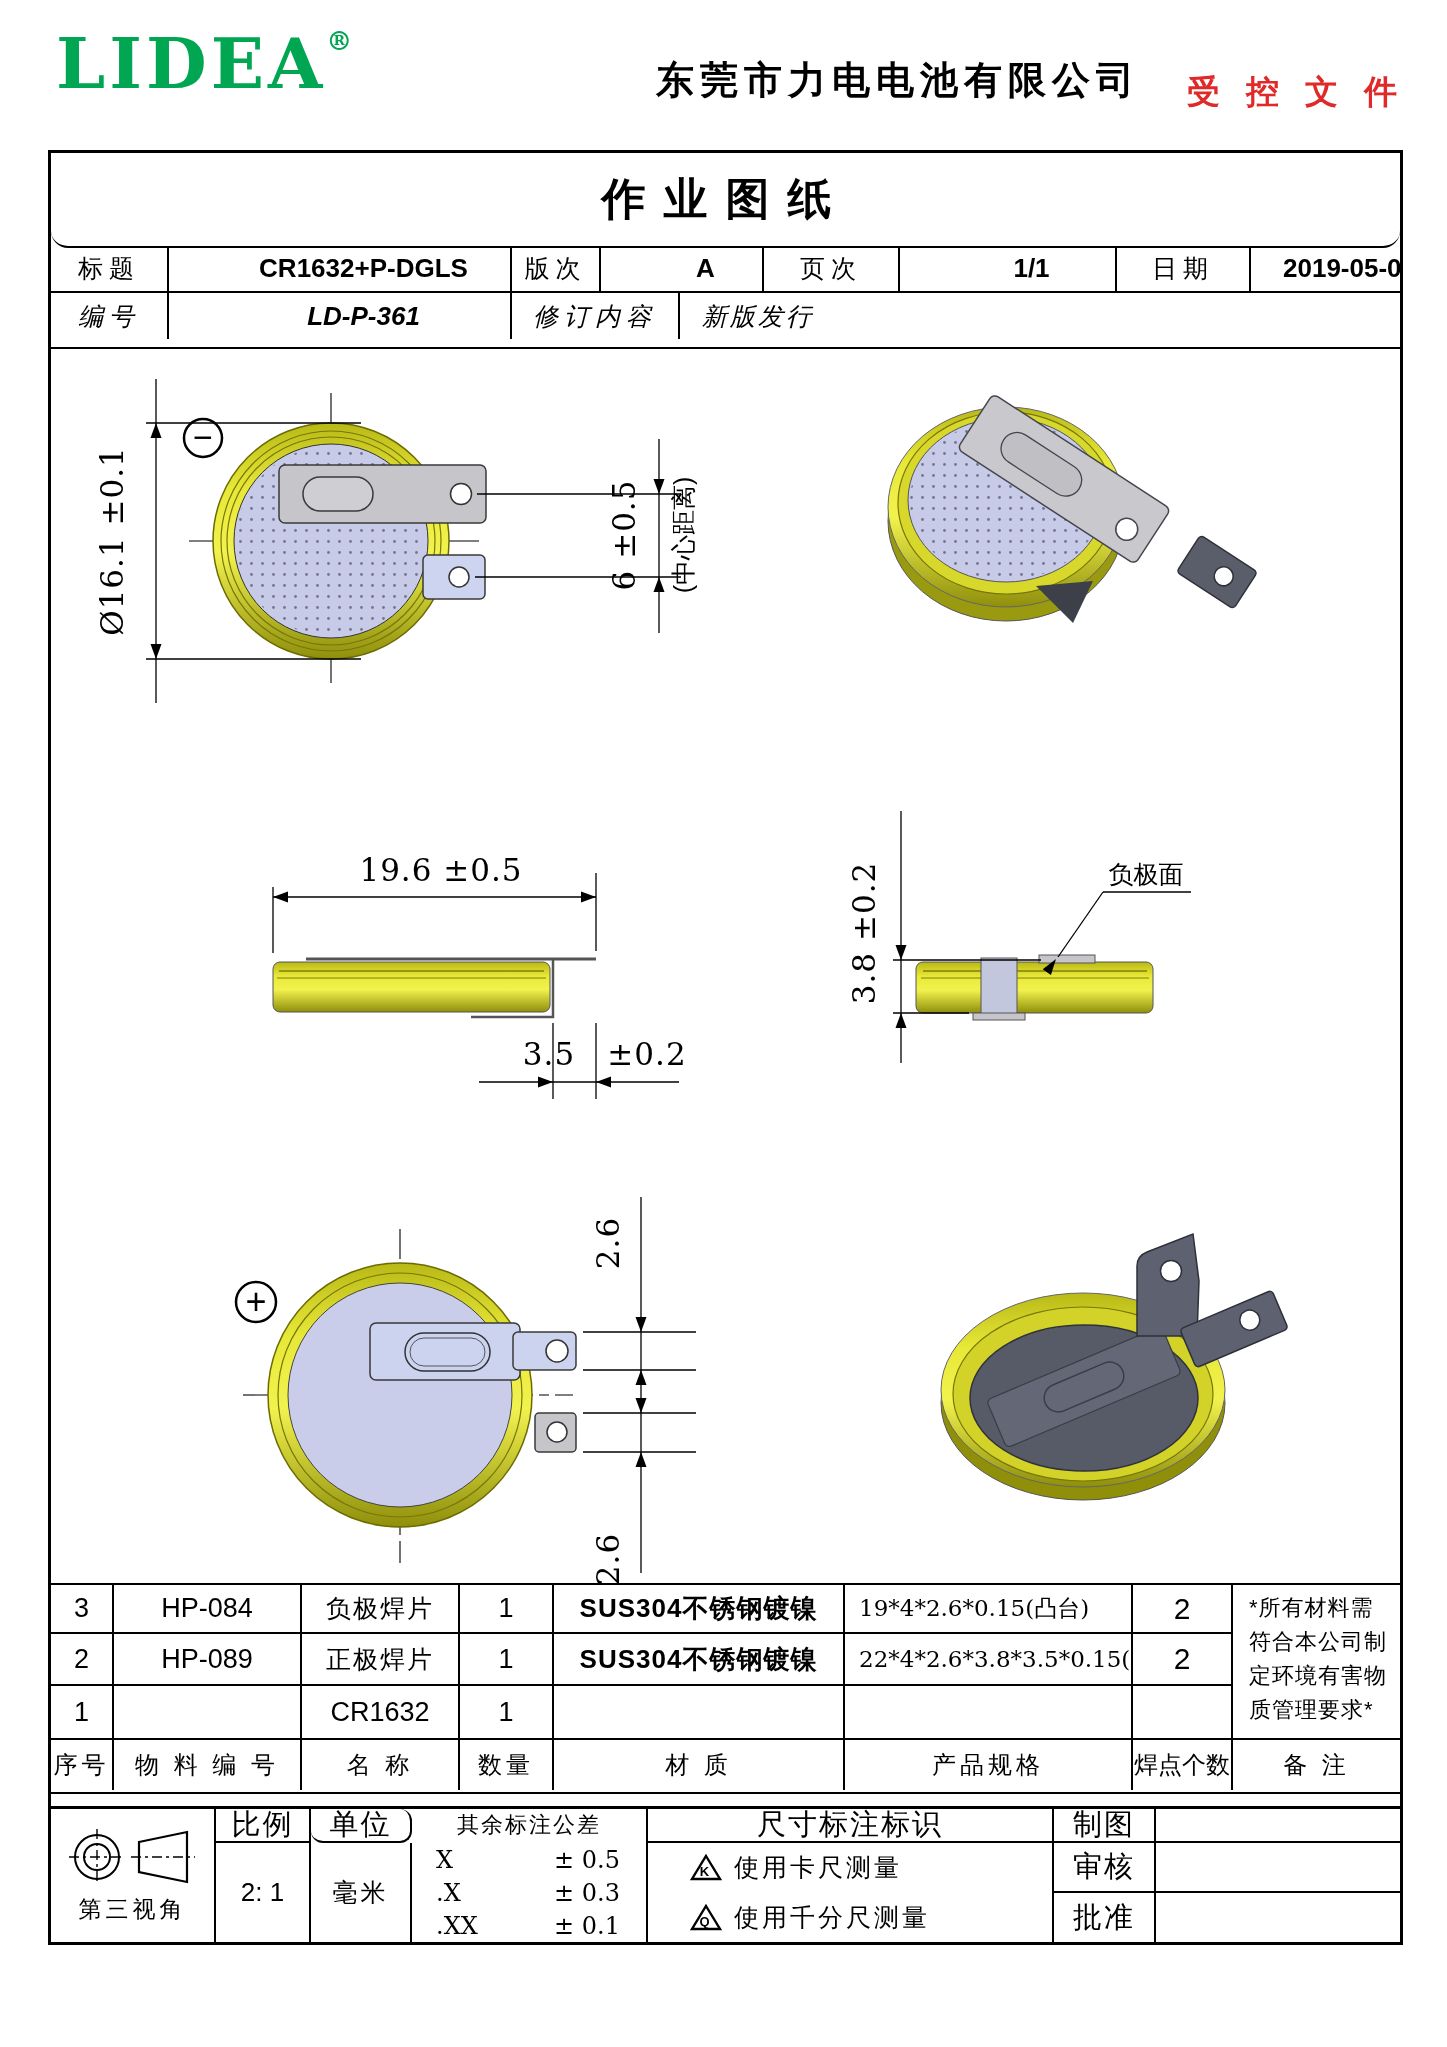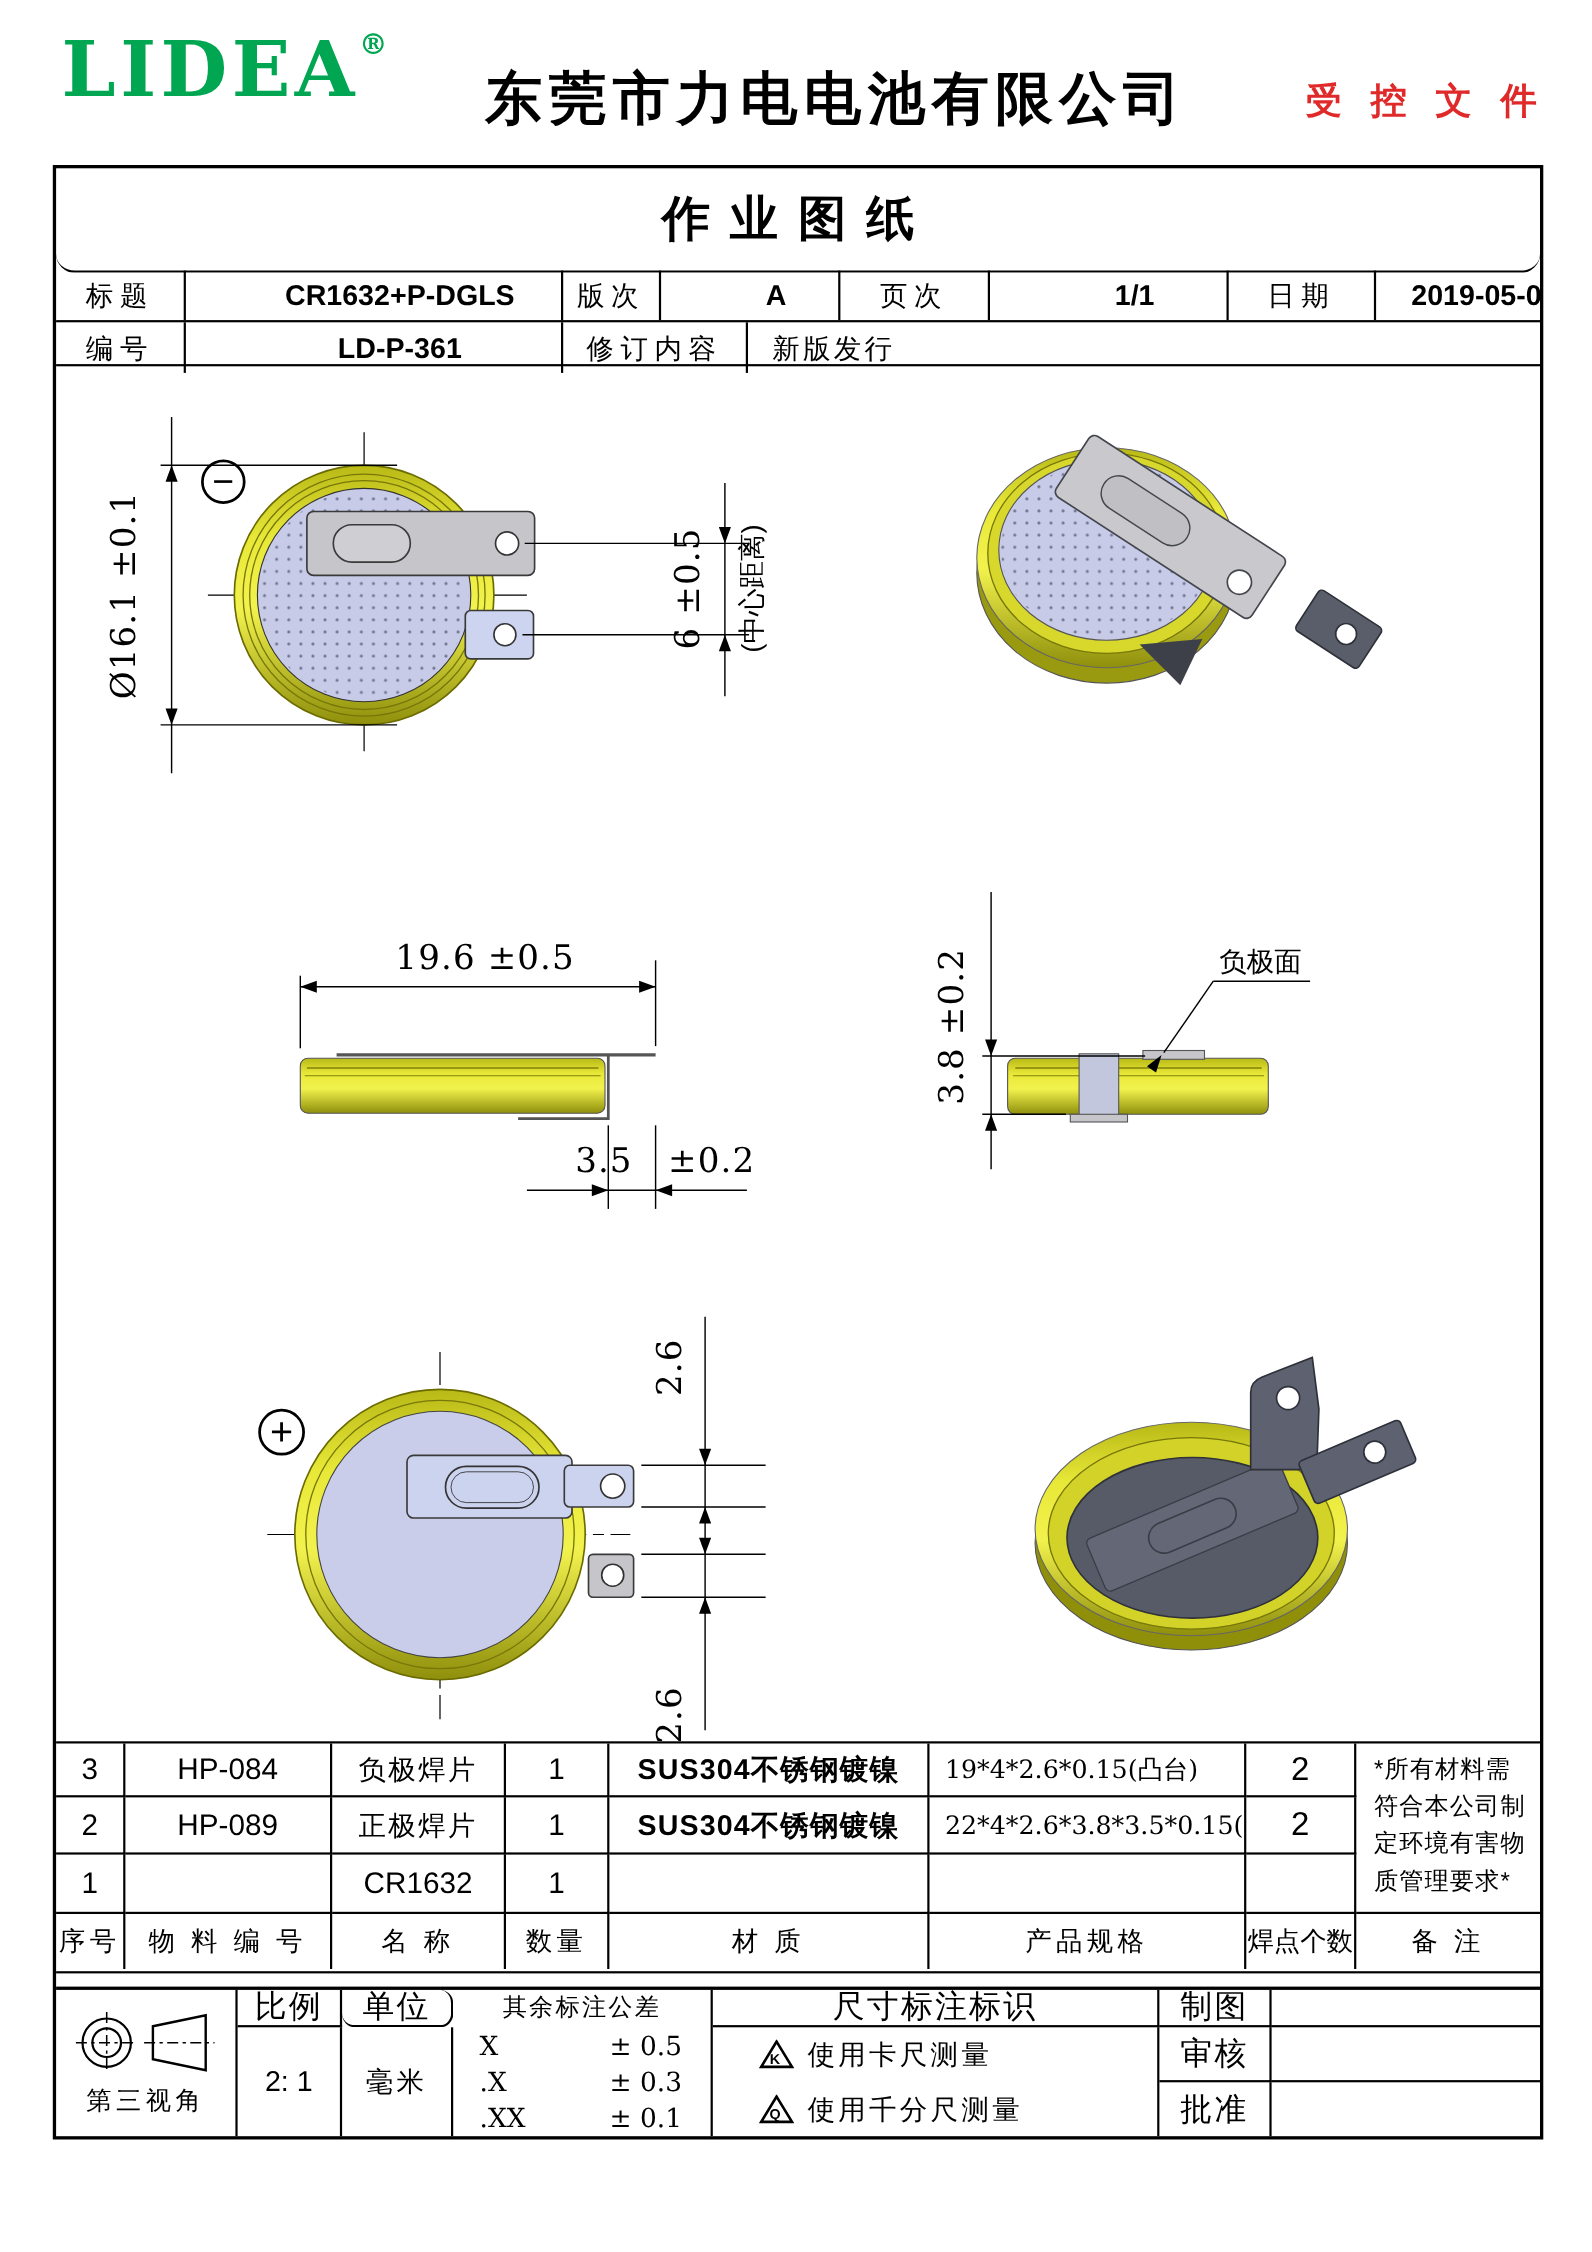--- a/index.html
+++ b/index.html
@@ -3,39 +3,39 @@
 <meta charset="utf-8">
 <style>
   html,body{margin:0;padding:0;}
   body{width:1447px;height:2047px;background:#fff;position:relative;
        font-family:"Liberation Sans",sans-serif;color:#000;overflow:hidden;}
   .abs{position:absolute;}
   
   .logo{left:56px;top:28px;font-family:"DejaVu Serif",serif;font-weight:900;
         font-size:70px;letter-spacing:4px;line-height:1;}
   .logo sup{font-size:26px;vertical-align:38px;letter-spacing:0;}
-  .company{left:380px;top:55px;width:760px;text-align:center;font-size:52px;
+  .company{left:380px;top:55px;width:760px;text-align:right;font-size:38px;
            font-weight:700;letter-spacing:6px;}
   .stamp{right:24px;top:70px;font-size:33px;font-weight:700;letter-spacing:26px;white-space:nowrap;}
   
   .frame{left:48px;top:150px;width:1355px;height:1795px;border:3px solid #000;box-sizing:border-box;}
   .titleband{left:0;top:0;width:1349px;height:93px;border-bottom:2px solid #000;
              display:flex;align-items:center;justify-content:center;
              font-size:44px;letter-spacing:18px;font-weight:700;border-radius:17px;}
   .grid{display:grid;box-sizing:border-box;}
   .cell{display:flex;align-items:center;justify-content:center;box-sizing:border-box;
         border-right:2px solid #000;overflow:hidden;white-space:nowrap;}
   .cell.last{border-right:none;}
   .cell.bb{border-bottom:2px solid #000;}
   .lab{font-size:25px;letter-spacing:6px;}
   .val{font-size:26px;font-weight:600;padding-left:48px;}
   .info1{left:0;top:93px;width:1349px;height:47px;border-bottom:2px solid #000;
          grid-template-columns:118px 343px 89px 163px 136px 217px 134px auto;grid-template-rows:45px;}
-  .info2{left:0;top:140px;width:1349px;height:40px;border-bottom:2px solid #000;
-         grid-template-columns:118px 343px 168px auto;grid-template-rows:46px;}
+  .info2{left:0;top:140px;width:1349px;height:56px;border-bottom:2px solid #000;
+         grid-template-columns:118px 343px 168px auto;grid-template-rows:46px;font-style:italic;}
   .left-pad{justify-content:flex-start;padding-left:22px;}
   
   .draw{left:0;top:188px;width:1349px;height:1242px;}
   svg text{fill:#000;}
   .dimnum{font-family:"DejaVu Serif",serif;font-size:31px;letter-spacing:1px;}
   .dimcjk{font-family:"Liberation Sans",sans-serif;font-size:25px;}
   .cl{stroke:#000;stroke-width:1.1;stroke-dasharray:30 6 10 6;}
   .dln{stroke:#000;stroke-width:1.3;fill:none;}
   .arr{fill:#000;stroke:none;}
   

